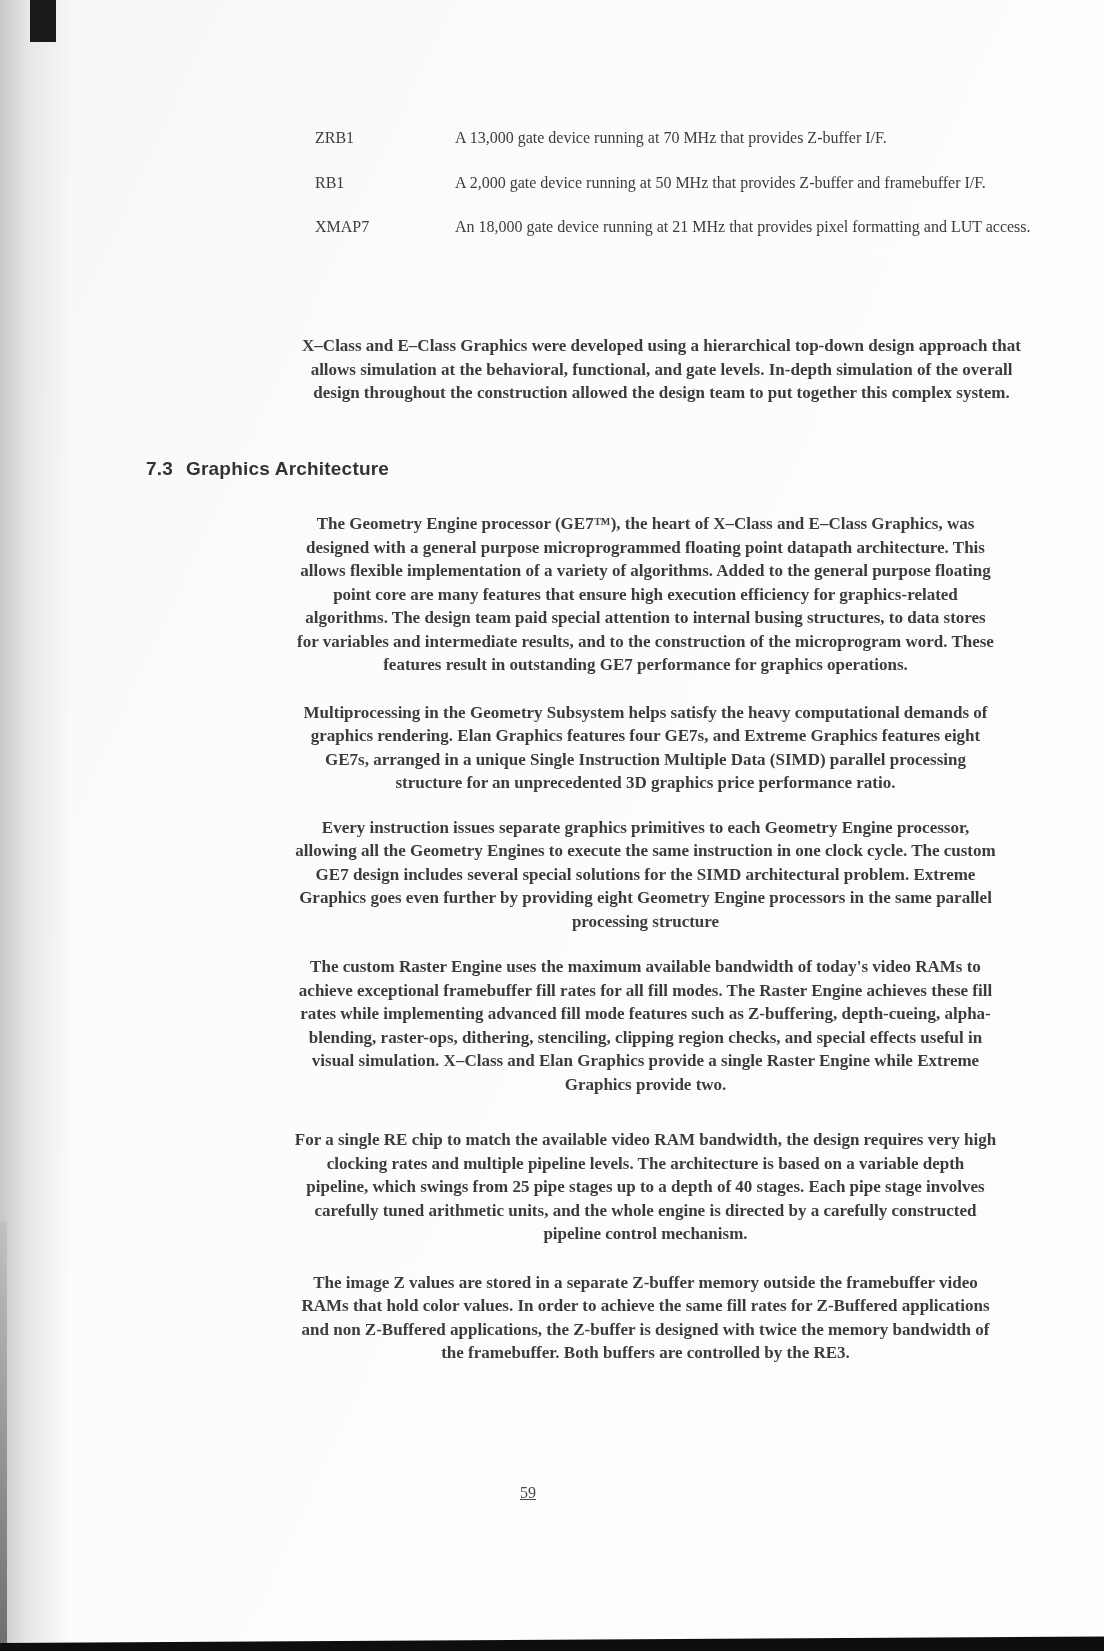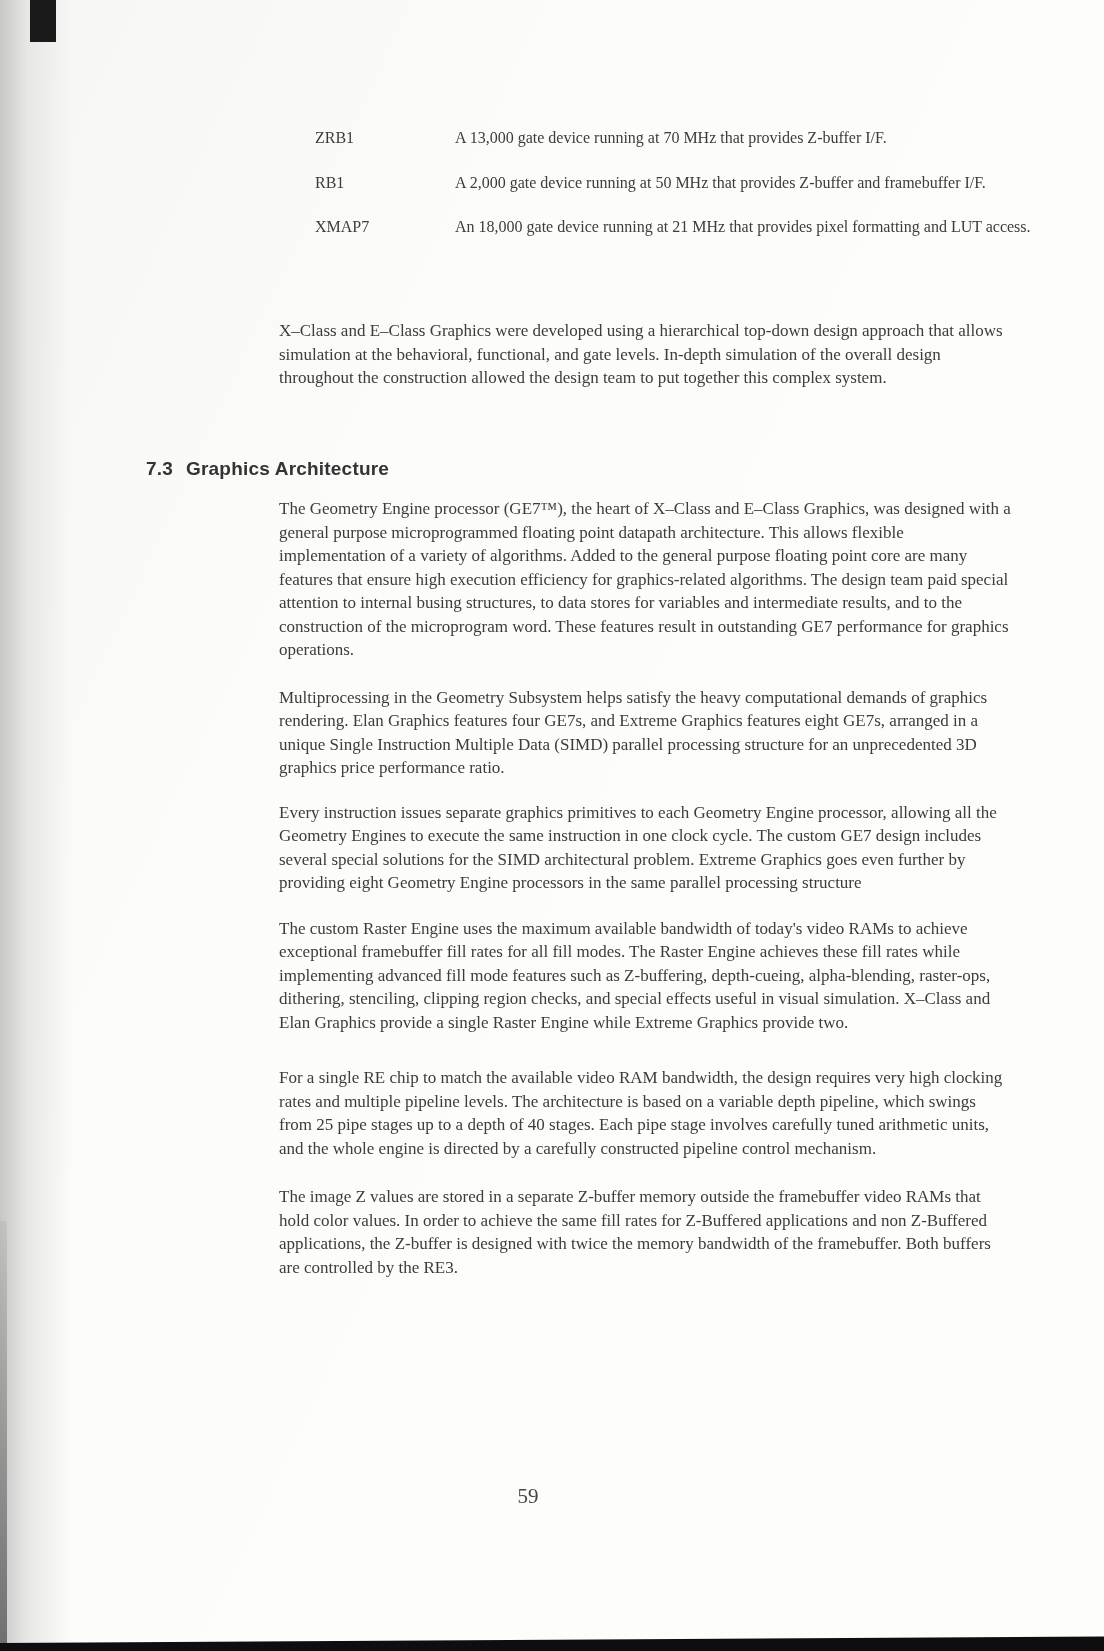--- a/index.html
+++ b/index.html
@@ -27,33 +27,33 @@
     background: #1a1a1a;
   }
   .defs {
     position: absolute; top: 126px; left: 315px; width: 740px;
     font-size: 16px; line-height: 23.5px;
   }
   .def-row { display: flex; }
   .def-row + .def-row { margin-top: 21px; }
   .def-term { flex: none; width: 140px; }
   .def-desc { flex: none; width: 590px; }
-  .para { margin: 1px; font-size: 17px; line-height: 23.5px; text-align: left; }
+  .para { margin: 16px; font-size: 17px; line-height: 23.5px; text-align: center; font-weight: bold; }
   .intro { position: absolute; top: 318px; left: 278px; width: 735px; }
   .heading {
     position: absolute; top: 447px; left: 135px; margin: 11px;
     font-family: "Liberation Sans", sans-serif;
     font-size: 19px; font-weight: 700; color: #333333; letter-spacing: 0.2px;
     white-space: nowrap;
   }
   .heading .sec-num { margin-right: 13px; }
   .body-paras { position: absolute; top: 496px; left: 278px; width: 735px; }
   .page-number {
     position: absolute; top: 1484px; left: 0; width: 1056px;
-    text-align: center; font-size: 21px; color: #454545;
+    text-align: center; font-size: 16px; color: #454545; text-decoration: underline;
   }
   .bottom-bar {
     position: absolute; left: 0; right: 0; bottom: 0; height: 18px;
     background: #0e0e11;
     clip-path: polygon(0 56%, 100% 20%, 100% 100%, 0 100%);
   }
 </style>
 </head>
 <body>
 

